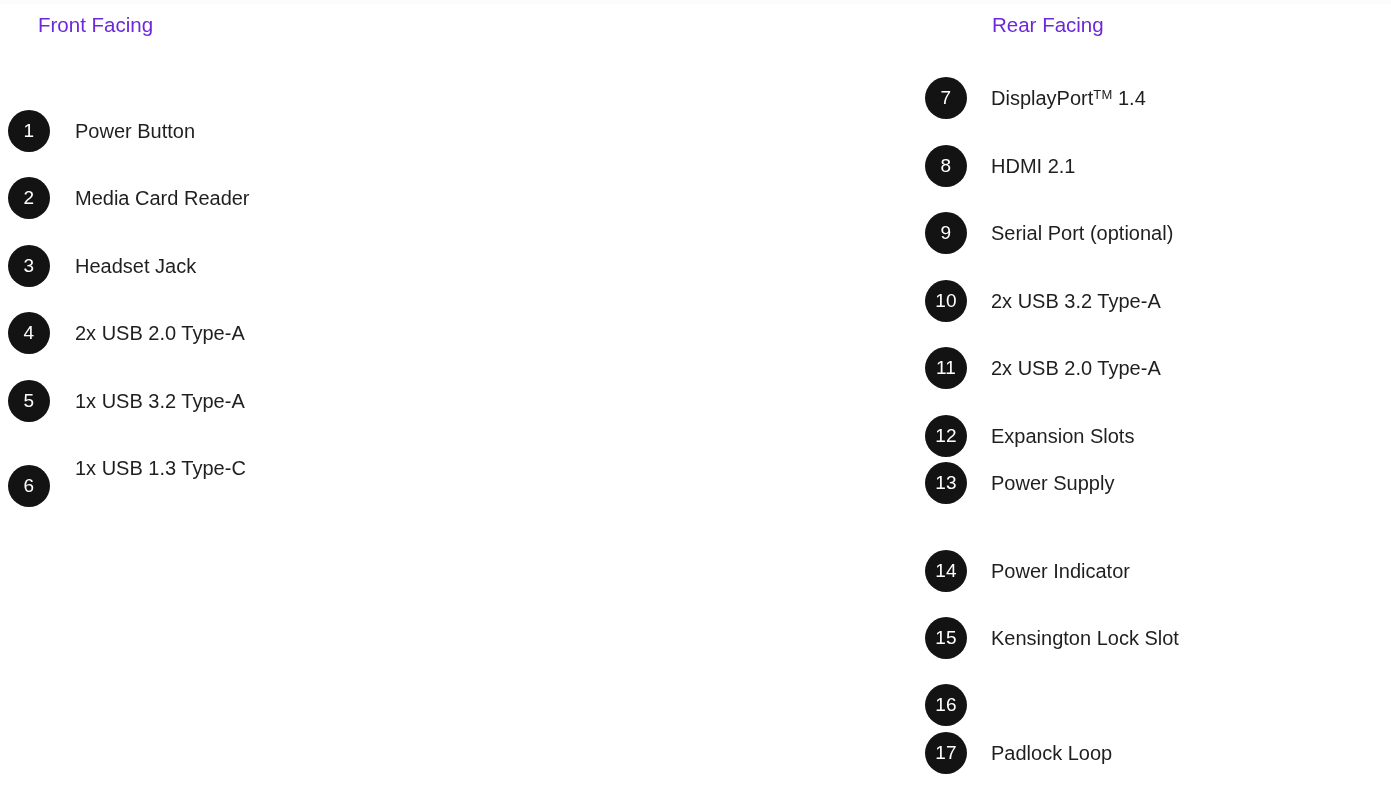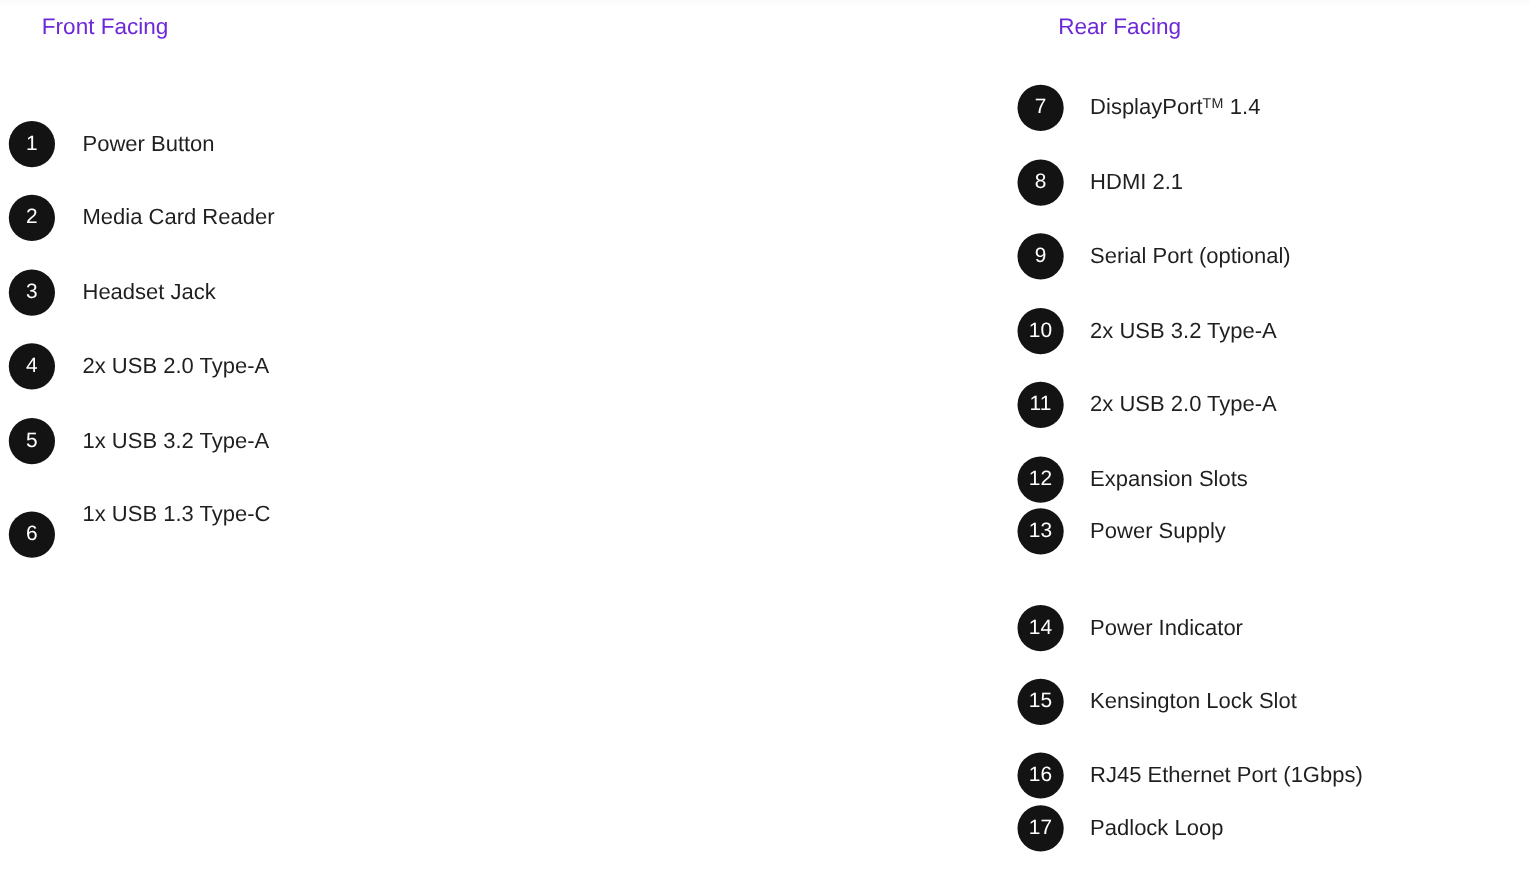--- a/index.html
+++ b/index.html
@@ -19,21 +19,21 @@
   }
   .col-title {
     position: absolute;
     top: 13px;
     font-size: 20.5px;
     line-height: 23px;
     color: #6d28d9;
     white-space: nowrap;
   }
   .front-title { left: 38px; }
-  .rear-title { left: 962px; }
+  .rear-title { left: 992px; }
 
   .row {
     position: absolute;
     display: flex;
     align-items: center;
     height: 42px;
   }
   .front-row { left: 8px;   gap: 25px; }
   .rear-row  { left: 925px; gap: 24px; }
 
@@ -134,19 +134,18 @@
   <div class="row rear-row" style="top:550px">
     <div class="badge">14</div>
     <div class="label">Power Indicator</div>
   </div>
   <div class="row rear-row" style="top:617px">
     <div class="badge">15</div>
     <div class="label">Kensington Lock Slot</div>
   </div>
   <div class="row rear-row" style="top:684px">
     <div class="badge">16</div>
-    <div class="label">RJ45 Ethernet Port (1Gbps)</div>
   </div>
   <div class="row rear-row" style="top:732px">
     <div class="badge">17</div>
     <div class="label">Padlock Loop</div>
   </div>
 </div>
 
 </body></html>

